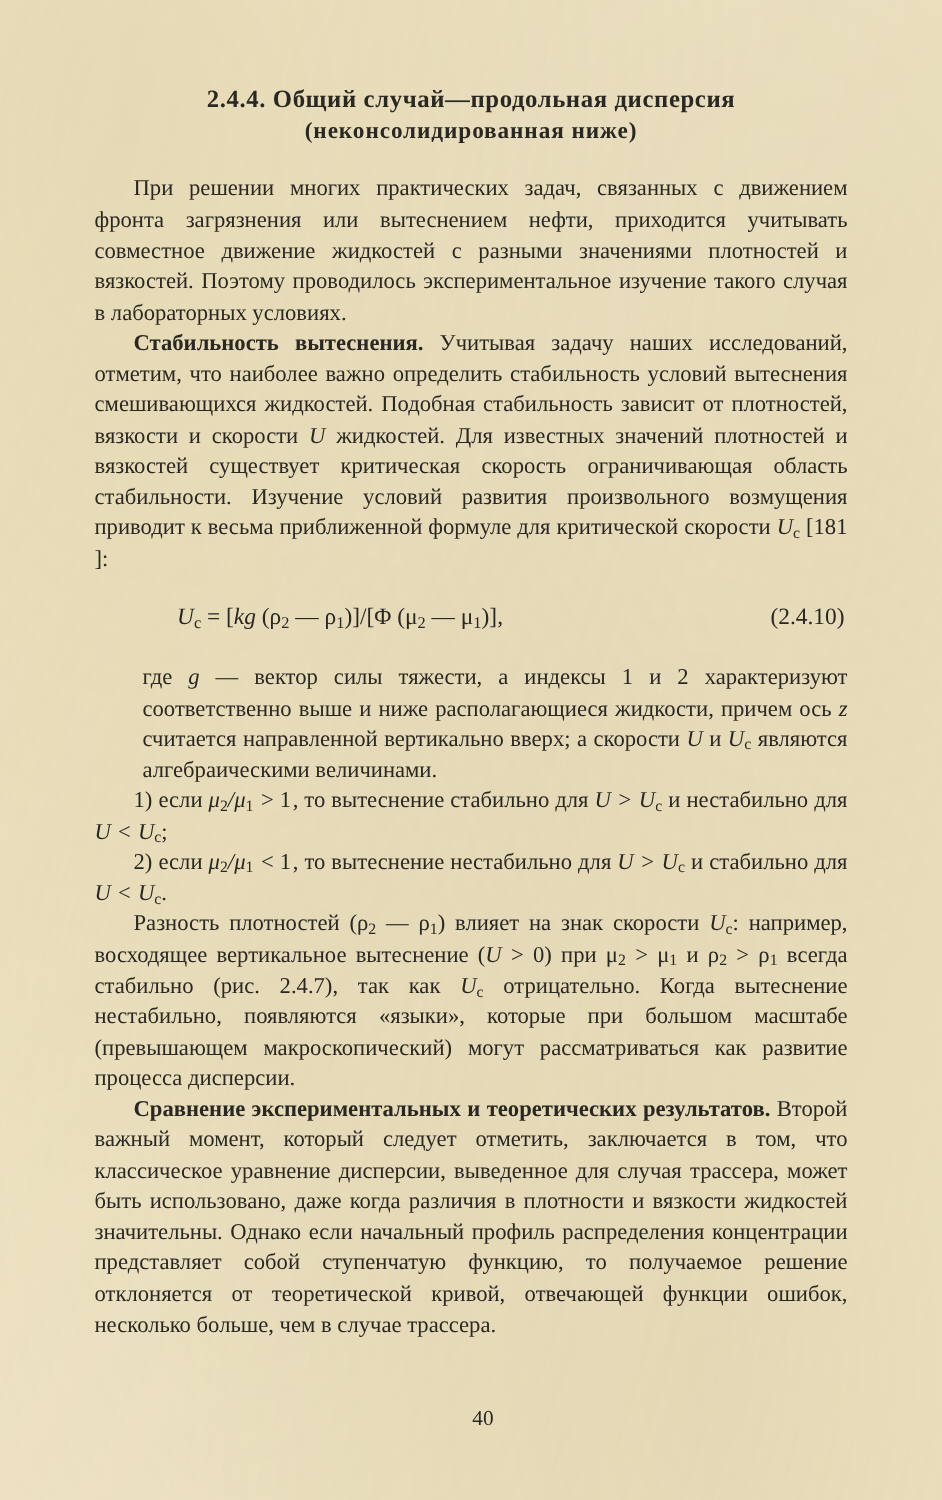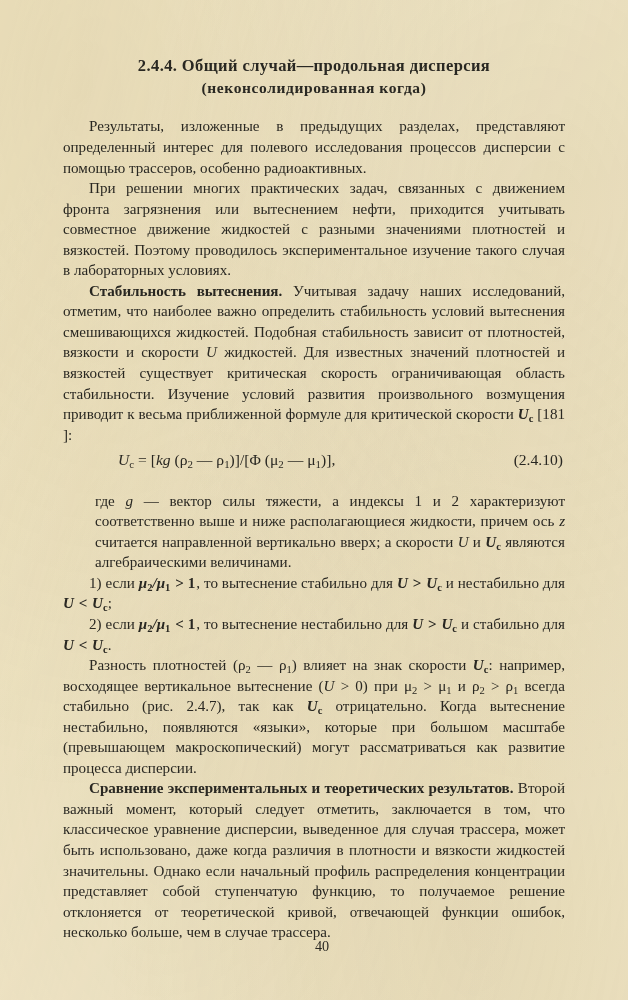--- a/index.html
+++ b/index.html
@@ -64,33 +64,33 @@
   p.para {
     margin: 0;
     text-indent: 26px;
     text-align: justify;
   }
   p.para.noindent { text-indent: 0; margin-left: 32px; }
   p.para.listitem { text-indent: 26px; }
 
   .b { font-weight: bold; }
   .it { font-style: italic; }
-  .nobr { white-space: nowrap; font-weight: bold; }
+  .nobr { white-space: nowrap; }
 
   sub {
     font-size: 0.70em;
     vertical-align: -0.25em;
     line-height: 0;
   }
 
   
   .formula-row {
     display: flex;
     align-items: flex-end;
-    margin-top: 5px;
+    margin-top: 18px;
     margin-bottom: 20px;
     font-size: 15.6px;
   }
   .formula-body {
     padding-left: 55px;
     white-space: nowrap;
     flex: 0 0 auto;
   }
   .formula-spacer { flex: 1 1 auto; }
   .formula-number {
@@ -111,26 +111,25 @@
   }
 </style>
 </head>
 <body>
 
 <div class="page">
   <div class="content">
 
     <div class="heading">
       <span class="line1">2.4.4. Общий случай—продольная дисперсия</span>
-      <span class="line2">(неконсолидированная когда)</span>
+      <span class="line2">(неконсолидированная ниже)</span>
     </div>
 
     <div class="body-text">
 
-      <p class="para">Результаты, изложенные в предыдущих разделах, представляют определенный интерес для полевого исследования процессов дисперсии с помощью трассеров, особенно радиоактивных.</p>
 
       <p class="para">При решении многих практических задач, связанных с движением фронта загрязнения или вытеснением нефти, приходится учитывать совместное движение жидкостей с разными значениями плотностей и вязкостей. Поэтому проводилось экспериментальное изучение такого случая в лабораторных условиях.</p>
 
       <p class="para"><span class="b">Стабильность вытеснения.</span><span> Учитывая задачу наших исследований, отметим, что наиболее важно определить стабильность условий вытеснения смешивающихся жидкостей. Подобная стабильность зависит от плотностей, вязкости и скорости </span><span class="it">U</span><span> жидкостей. Для известных значений плотностей и вязкостей существует критическая скорость ограничивающая область стабильности. Изучение условий развития произвольного возмущения приводит к весьма приближенной формуле для критической скорости </span><span class="nobr"><span class="it">U</span><sub>c</sub></span> <span>[181 ]:</span></p>
 
       <div class="formula-row">
         <span class="formula-body"><span class="it">U</span><sub>c</sub><span> = [</span><span class="it">kg</span><span> (ρ</span><sub>2</sub><span> — ρ</span><sub>1</sub><span>)]/[Φ (μ</span><sub>2</sub><span> — μ</span><sub>1</sub><span>)],</span></span>
         <span class="formula-spacer"></span>
         <span class="formula-number">(2.4.10)</span>
       </div>

